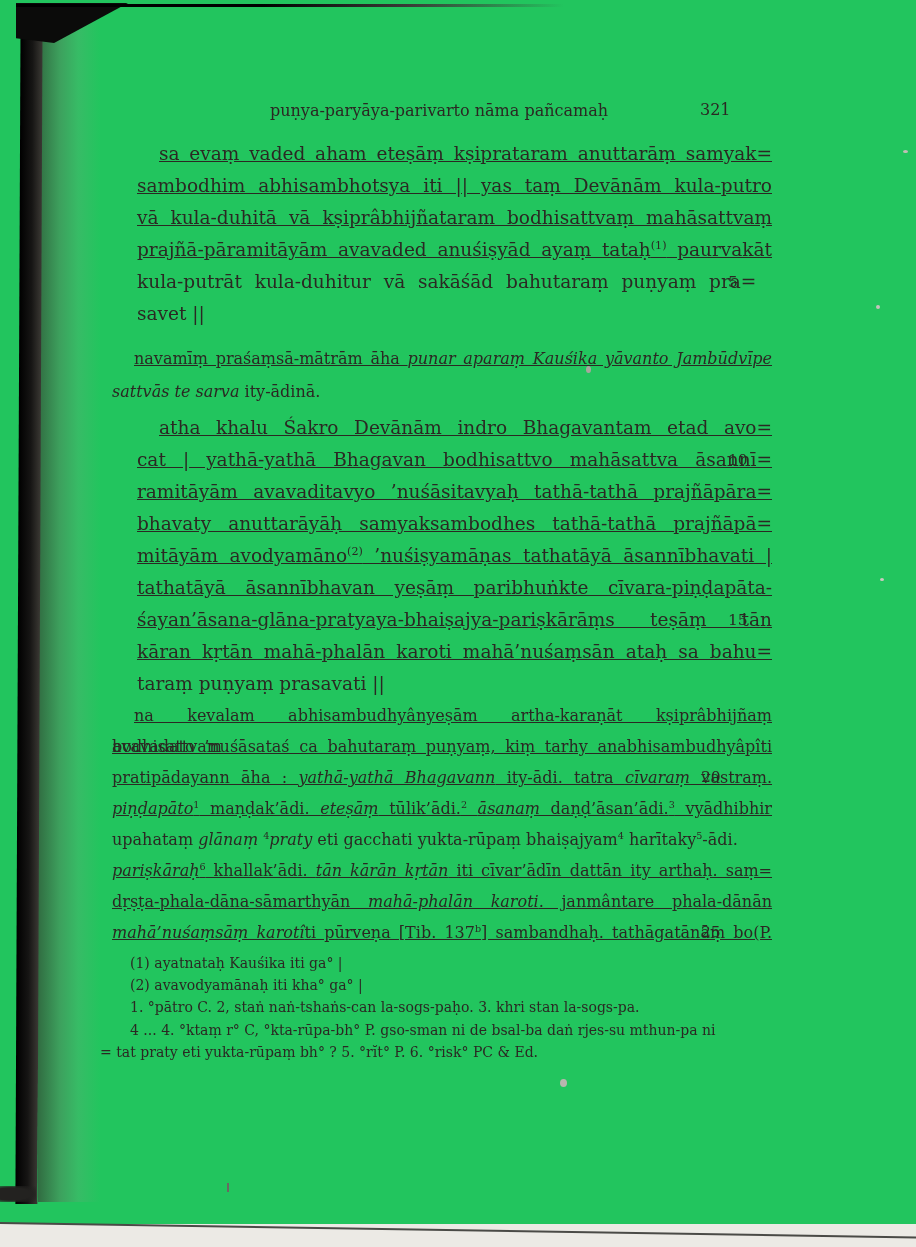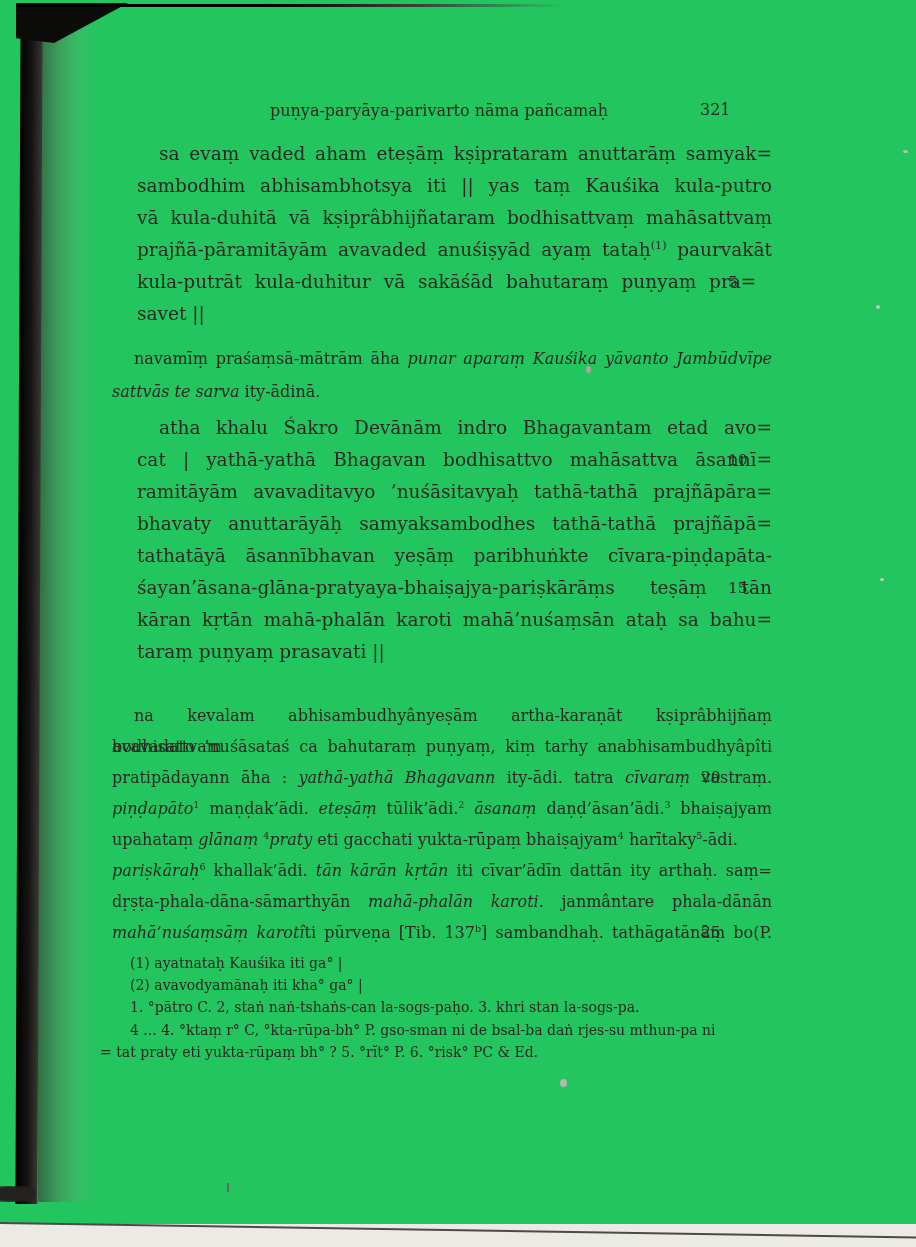--- a/index.html
+++ b/index.html
@@ -28,21 +28,21 @@
   .corner-wedge{position:absolute;left:16px;top:3px;width:112px;height:40px;
     background:#0b0b0a;
     clip-path:polygon(0 0,100% 0,34% 100%,0 88%);}
   .blob-bottom-left{position:absolute;left:0px;top:1186px;width:36px;height:16px;
     background:radial-gradient(ellipse at 30% 50%,#232220 0%,#232220 55%,rgba(35,34,32,0) 100%);}
   .speck{position:absolute;border-radius:50%;}
   .tick{position:absolute;background:#6a6862;}
   
   .block{position:absolute;}
   .line{position:relative;white-space:nowrap;}
-  .just{white-space:normal;text-align:justify;text-align-last:justify;}
+  .just{white-space:normal;text-align:justify;text-align-last:justify;text-decoration:underline;}
   .indent{text-indent:22px;}
   .wide{word-spacing:7px;}
   .main{font-size:18.5px;width:635px;left:137px;}
   .comm{font-size:16px;width:660px;left:112px;}
   .fnotes{font-size:14px;width:644px;left:100px;}
   .fn-line{margin-left:30px;}
   .fn-flush{margin-left:0;}
   .it{font-style:italic;}
   .sup{font-size:60%;vertical-align:super;line-height:0;}
   .linenum{position:absolute;top:0;font-size:15.5px;font-style:normal;}
@@ -72,45 +72,46 @@
   <div class="speck" style="left:903px;top:150px;width:5px;height:3px;background:#c2bfb7;"></div>
 
   <div id="page-header">
     <span id="running-title">puṇya-paryāya-parivarto nāma pañcamaḥ</span>
     <span id="page-number">321</span>
   </div>
 
   <div id="text-column">
       <div class="block main" style="top: 138px;">
         <div class="line just indent" style="height: 32px; line-height: 32px;"><span>sa evaṃ vaded aham eteṣāṃ kṣiprataram anuttarāṃ samyak=</span></div>
-        <div class="line just" style="height: 32px; line-height: 32px;"><span>sambodhim abhisambhotsya iti ||  yas taṃ Kauśika kula-putro</span></div>
+        <div class="line just" style="height: 32px; line-height: 32px;"><span>sambodhim abhisambhotsya iti ||  yas taṃ Devānām kula-putro</span></div>
         <div class="line just" style="height: 32px; line-height: 32px;"><span>vā kula-duhitā vā kṣiprâbhijñataram bodhisattvaṃ mahāsattvaṃ</span></div>
         <div class="line just" style="height: 32px; line-height: 32px;"><span>prajñā-pāramitāyām avavaded anuśiṣyād ayaṃ tataḥ</span><span class="sup">(1)</span><span> paurvakāt</span></div>
         <div class="line wide" style="height: 32px; line-height: 32px;"><span>kula-putrāt kula-duhitur vā sakāśād bahutaraṃ puṇyaṃ pra=</span><span class="linenum">5</span></div>
         <div class="line" style="height: 32px; line-height: 32px;"><span>savet ||</span></div>
       </div>
       <div class="block comm" style="top: 342px;">
         <div class="line just indent" style="height: 33px; line-height: 33px;"><span>navamīṃ praśaṃsā-mātrām āha </span><span class="it">punar aparaṃ Kauśika yāvanto Jambūdvīpe</span></div>
         <div class="line" style="height: 33px; line-height: 33px;"><span class="it">sattvās te sarva</span><span> ity-ādinā.</span></div>
       </div>
       <div class="block main" style="top: 412px;">
         <div class="line just indent" style="height: 32px; line-height: 32px;"><span>atha khalu Śakro Devānām indro Bhagavantam etad avo=</span></div>
         <div class="line just" style="height: 32px; line-height: 32px;"><span>cat |  yathā-yathā Bhagavan bodhisattvo mahāsattva āsannī=</span><span class="linenum">10</span></div>
         <div class="line just" style="height: 32px; line-height: 32px;"><span>ramitāyām avavaditavyo ’nuśāsitavyaḥ tathā-tathā prajñāpāra=</span></div>
         <div class="line just" style="height: 32px; line-height: 32px;"><span>bhavaty anuttarāyāḥ samyaksambodhes tathā-tathā prajñāpā=</span></div>
+        <div class="line just" style="height: 32px; line-height: 32px;"><span>mitāyām avodyamāno</span><span class="sup">(2)</span><span> ’nuśiṣyamāṇas tathatāyā āsannībhavati |</span></div>
         <div class="line just" style="height: 32px; line-height: 32px;"><span>tathatāyā āsannībhavan yeṣāṃ paribhuṅkte cīvara-piṇḍapāta-</span></div>
         <div class="line just" style="height: 32px; line-height: 32px;"><span>śayan’āsana-glāna-pratyaya-bhaiṣajya-pariṣkārāṃs teṣāṃ tān</span><span class="linenum">15</span></div>
         <div class="line just" style="height: 32px; line-height: 32px;"><span>kāran kṛtān mahā-phalān karoti mahā’nuśaṃsān ataḥ sa bahu=</span></div>
         <div class="line" style="height: 32px; line-height: 32px;"><span>taraṃ puṇyaṃ prasavati ||</span></div>
       </div>
       <div class="block comm" style="top: 700px;">
         <div class="line just indent" style="height: 31px; line-height: 31px;"><span>na kevalam abhisambudhyânyeṣām artha-karaṇāt kṣiprâbhijñaṃ bodhisattvam</span></div>
         <div class="line just" style="height: 31px; line-height: 31px;"><span>avavadato ’nuśāsataś ca bahutaraṃ puṇyaṃ, kiṃ tarhy anabhisambudhyâpîti</span></div>
         <div class="line just" style="height: 31px; line-height: 31px;"><span>pratipādayann āha :  </span><span class="it">yathā-yathā Bhagavann</span><span> ity-ādi.  tatra </span><span class="it">cīvaraṃ</span><span> vastraṃ.</span><span class="linenum">20</span></div>
-        <div class="line just" style="height: 31px; line-height: 31px;"><span class="it">piṇḍapāto</span><span class="sup">1</span><span> maṇḍak’ādi.  </span><span class="it">eteṣāṃ</span><span> tūlik’ādi.</span><span class="sup">2</span><span>  </span><span class="it">āsanaṃ</span><span> daṇḍ’āsan’ādi.</span><span class="sup">3</span><span>  bhaiṣajyam</span></div>
+        <div class="line just" style="height: 31px; line-height: 31px;"><span class="it">piṇḍapāto</span><span class="sup">1</span><span> maṇḍak’ādi.  </span><span class="it">eteṣāṃ</span><span> tūlik’ādi.</span><span class="sup">2</span><span>  </span><span class="it">āsanaṃ</span><span> daṇḍ’āsan’ādi.</span><span class="sup">3</span><span>  vyādhibhir</span></div>
         <div class="line" style="height: 31px; line-height: 31px;"><span>upahataṃ </span><span class="it">glānaṃ</span><span> </span><span class="sup">4</span><span class="it">praty</span><span> eti gacchati yukta-rūpaṃ bhaiṣajyam</span><span class="sup">4</span><span> harītaky</span><span class="sup">5</span><span>-ādi.</span></div>
         <div class="line just" style="height: 31px; line-height: 31px;"><span class="it">pariṣkāraḥ</span><span class="sup">6</span><span> khallak’ādi.  </span><span class="it">tān kārān kṛtān</span><span> iti cīvar’ādīn dattān ity arthaḥ.  saṃ=</span></div>
         <div class="line just" style="height: 31px; line-height: 31px;"><span>dṛṣṭa-phala-dāna-sāmarthyān </span><span class="it">mahā-phalān karoti</span><span>.  janmântare phala-dānān</span></div>
         <div class="line just" style="height: 31px; line-height: 31px;"><span class="it">mahā’nuśaṃsāṃ karotî</span><span>ti pūrveṇa [Tib. 137</span><span class="sup">b</span><span>] sambandhaḥ.  tathāgatānāṃ bo(P.</span><span class="linenum">25</span></div>
       </div>
       <div class="block fnotes" style="top: 952px;">
         <div class="line fn-line" style="height: 22.2px; line-height: 22.2px;"><span>(1)  ayatnataḥ Kauśika iti ga° |</span></div>
         <div class="line fn-line" style="height: 22.2px; line-height: 22.2px;"><span>(2)  avavodyamānaḥ iti kha° ga° |</span></div>
         <div class="line fn-line" style="height: 22.2px; line-height: 22.2px;"><span>1.  °pātro C.      2,  staṅ naṅ-tshaṅs-can la-sogs-paḥo.      3.  khri stan la-sogs-pa.</span></div>
         <div class="line fn-line" style="height: 22.2px; line-height: 22.2px;"><span>4 ... 4.  °ktaṃ r° C, °kta-rūpa-bh° P. gso-sman ni de bsal-ba daṅ rjes-su mthun-pa ni</span></div>

